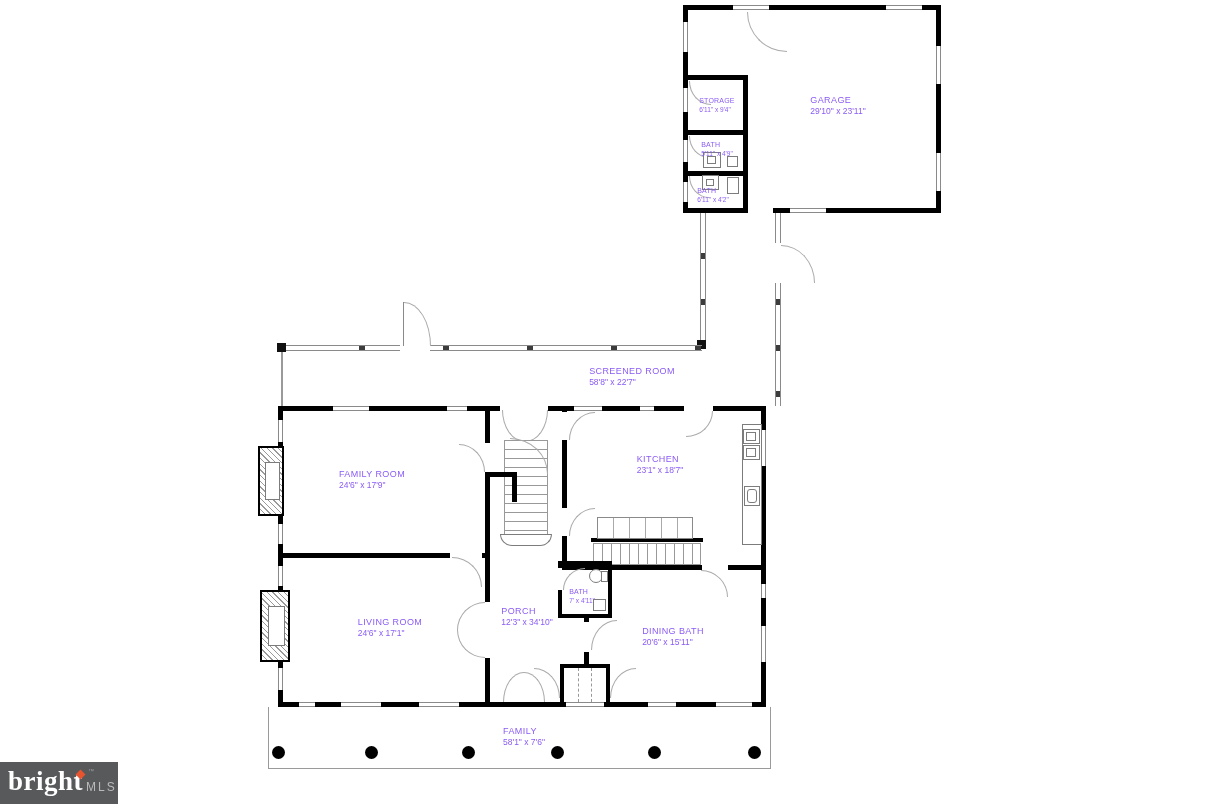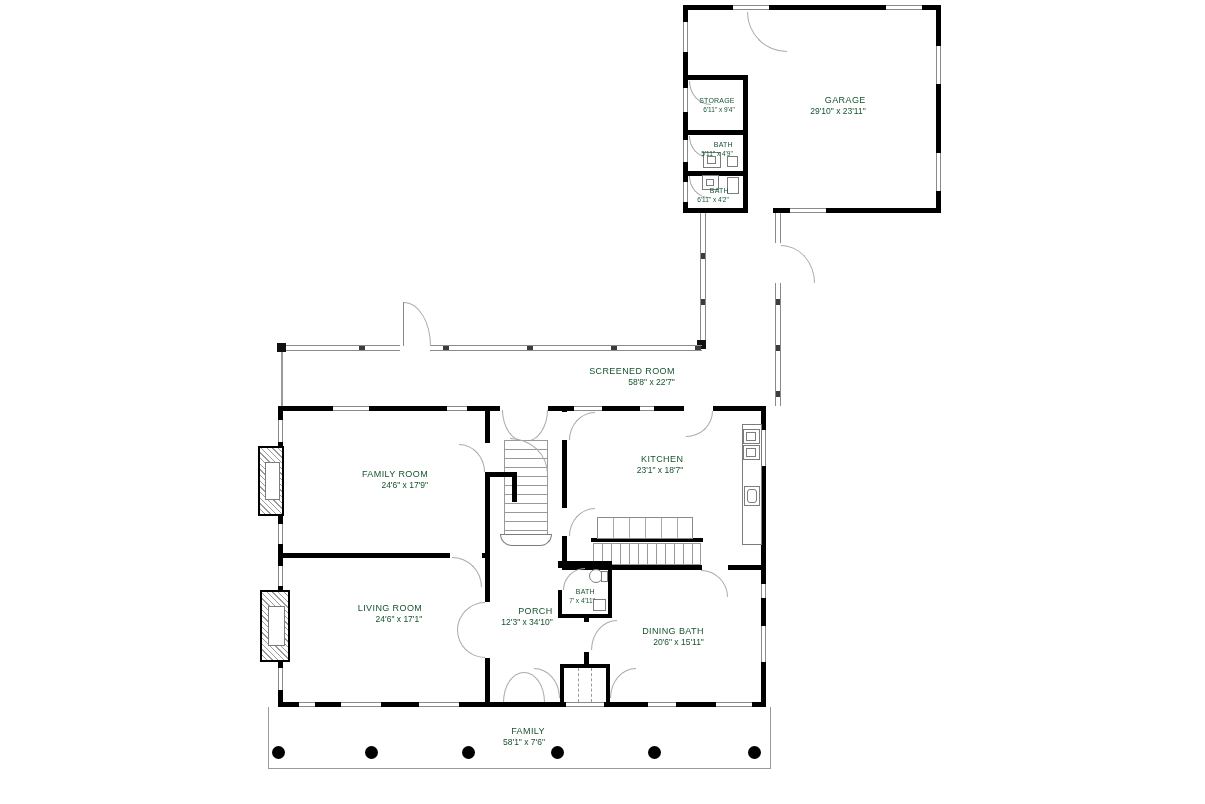--- a/index.html
+++ b/index.html
@@ -23,21 +23,21 @@
   .fix{position:absolute;box-sizing:border-box;border:1px solid #7c7c7c;background:#fff;}
   .hatch{position:absolute;box-sizing:border-box;border:2px solid #000;
          background:repeating-linear-gradient(45deg,#fff 0,#fff 3px,#9a9a9a 3px,#9a9a9a 4px);}
   .stairs-h{position:absolute;box-sizing:border-box;border:1px solid #999;
          background:repeating-linear-gradient(180deg,#fff 0 8px,#999 8px 9px);}
   .stairs-v{position:absolute;box-sizing:border-box;border:1px solid #999;
          background:repeating-linear-gradient(90deg,#fff 0 8px,#999 8px 9px);}
   .island{position:absolute;box-sizing:border-box;border:1px solid #8a8a8a;
          background:repeating-linear-gradient(90deg,#fff 0 15px,#aaa 15px 16px);}
   .col-dot{position:absolute;width:13px;height:13px;border-radius:50%;background:#000;}
-  .rlabel{position:absolute;transform:translate(-50%,-50%);text-align:right;color:#14532d;white-space:nowrap;line-height:1.25;}
+  .rlabel{position:absolute;transform:translate(-50%,-50%);text-align:left;color:#8b5cf6;white-space:nowrap;line-height:1.25;}
   .rname{font-size:9px;letter-spacing:.4px;}
   .rdims{font-size:8.5px;}
   .sm .rname{font-size:7px;letter-spacing:.2px;}
   .sm .rdims{font-size:6.5px;}
   .dash-v{position:absolute;width:0;border-left:1px dashed #999;}
   .logo{position:absolute;left:0;top:762px;width:118px;height:42px;background:#58595b;}
   .logo-bright{position:absolute;left:8px;top:4px;font-family:"Liberation Serif",serif;font-weight:bold;
                color:#ffffff;font-size:27px;letter-spacing:.5px;}
   .logo-diamond{position:absolute;left:77px;top:9px;width:7px;height:7px;background:#e8542e;transform:rotate(45deg);}
   .logo-tm{position:absolute;left:88px;top:6px;color:#9b9c9e;font-size:6px;}
@@ -218,43 +218,49 @@
     <div class="rdims">5'11" x 4'9"</div>
   </div>
   <div class="rlabel sm" style="left:713px;top:195px">
     <div class="rname">BATH</div>
     <div class="rdims">6'11" x 4'2"</div>
   </div>
   <div class="rlabel" style="left:632px;top:377px">
     <div class="rname">SCREENED ROOM</div>
     <div class="rdims">58'8" x 22'7"</div>
   </div>
-  <div class="rlabel" style="left:395px;top:480px">
+  <div class="rlabel" style="left:372px;top:480px">
     <div class="rname">FAMILY ROOM</div>
     <div class="rdims">24'6" x 17'9"</div>
   </div>
   <div class="rlabel" style="left:660px;top:465px">
     <div class="rname">KITCHEN</div>
     <div class="rdims">23'1" x 18'7"</div>
   </div>
   <div class="rlabel" style="left:527px;top:617px">
     <div class="rname">PORCH</div>
     <div class="rdims">12'3" x 34'10"</div>
   </div>
-  <div class="rlabel" style="left:390px;top:614px">
+  <div class="rlabel" style="left:390px;top:628px">
     <div class="rname">LIVING ROOM</div>
     <div class="rdims">24'6" x 17'1"</div>
   </div>
   <div class="rlabel sm" style="left:582px;top:596px">
     <div class="rname">BATH</div>
     <div class="rdims">7' x 4'11"</div>
   </div>
   <div class="rlabel" style="left:673px;top:637px">
     <div class="rname">DINING BATH</div>
     <div class="rdims">20'6" x 15'11"</div>
   </div>
   <div class="rlabel" style="left:524px;top:737px">
     <div class="rname">FAMILY</div>
     <div class="rdims">58'1" x 7'6"</div>
   </div>
 
+  <div class="logo">
+    <span class="logo-bright">bright</span>
+    <span class="logo-diamond"></span>
+    <span class="logo-tm">™</span>
+    <span class="logo-mls">MLS</span>
+  </div>
 
 </div>
 
 </body></html>

